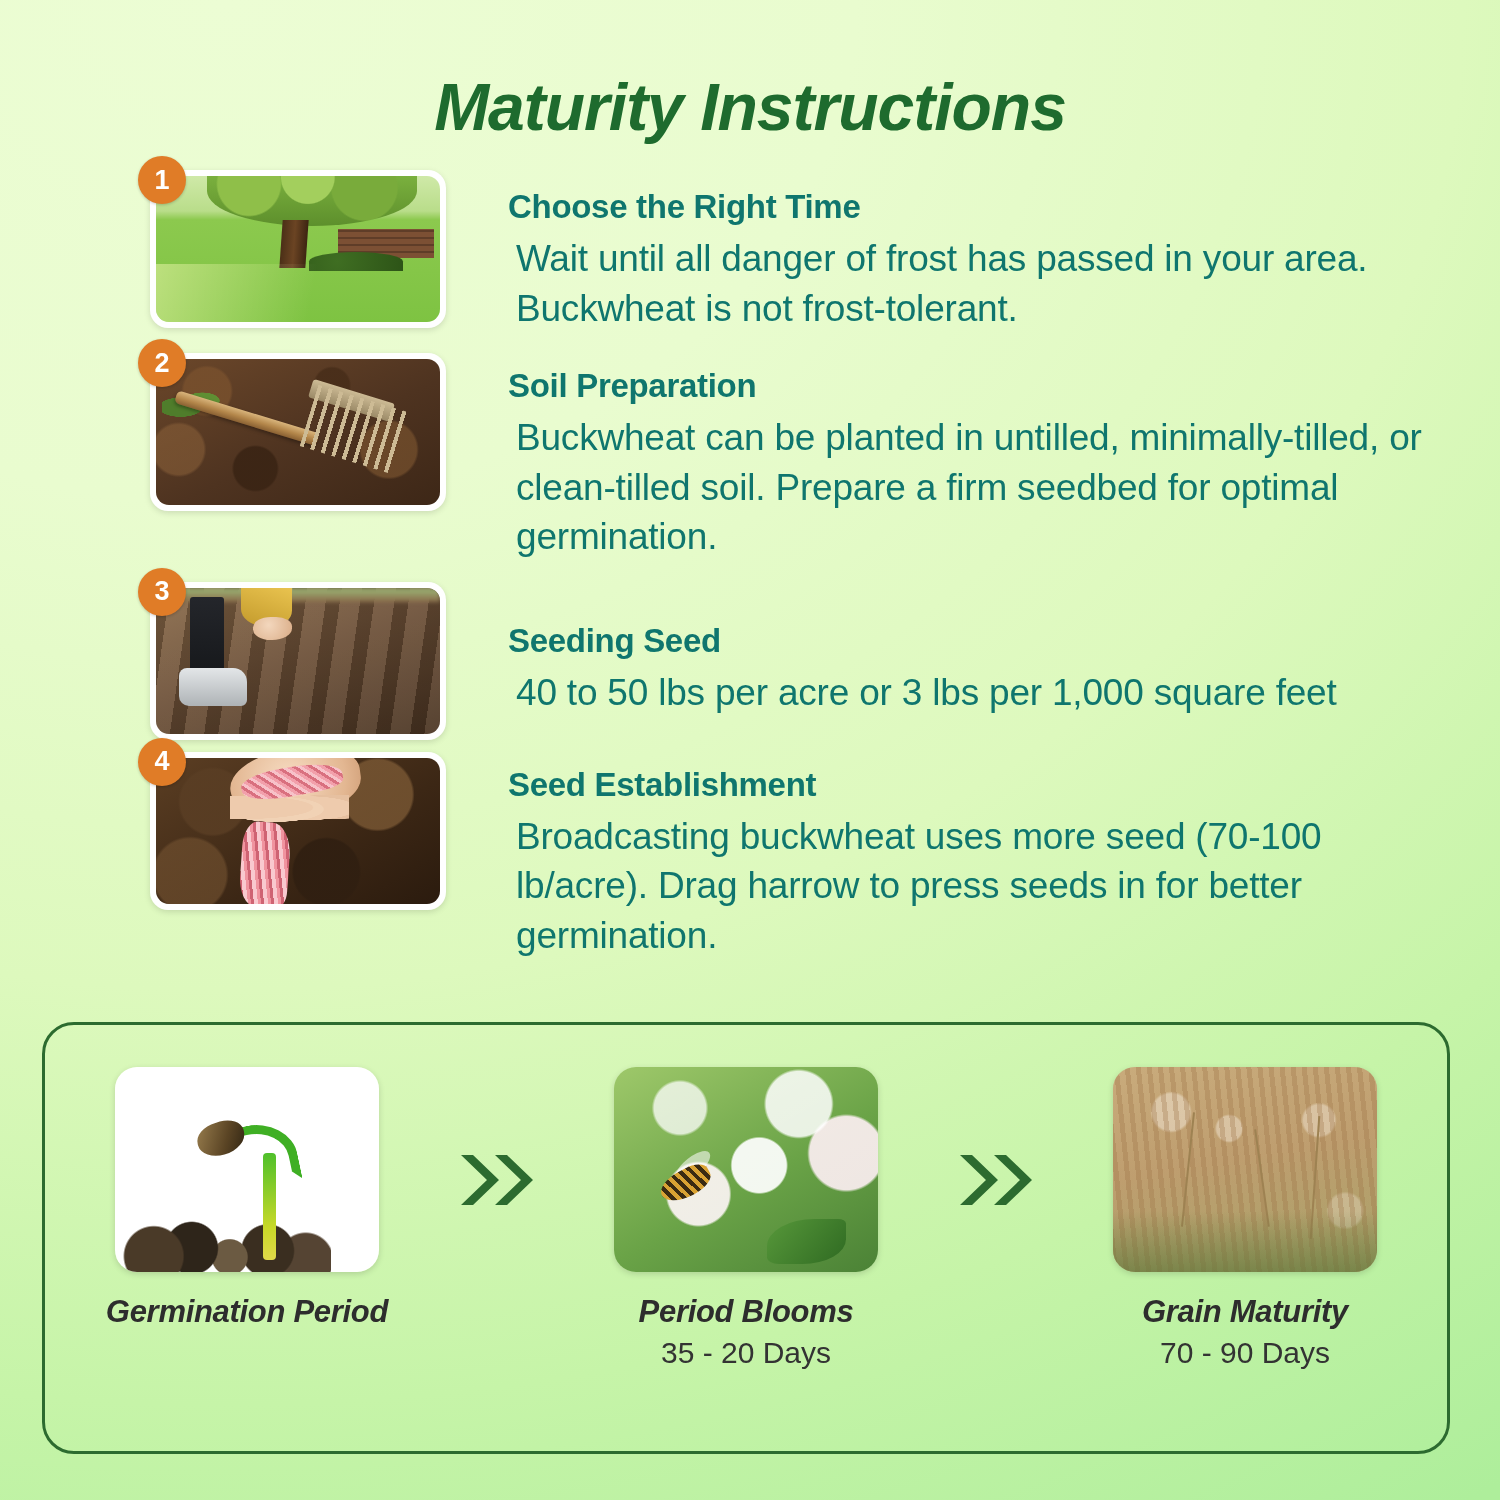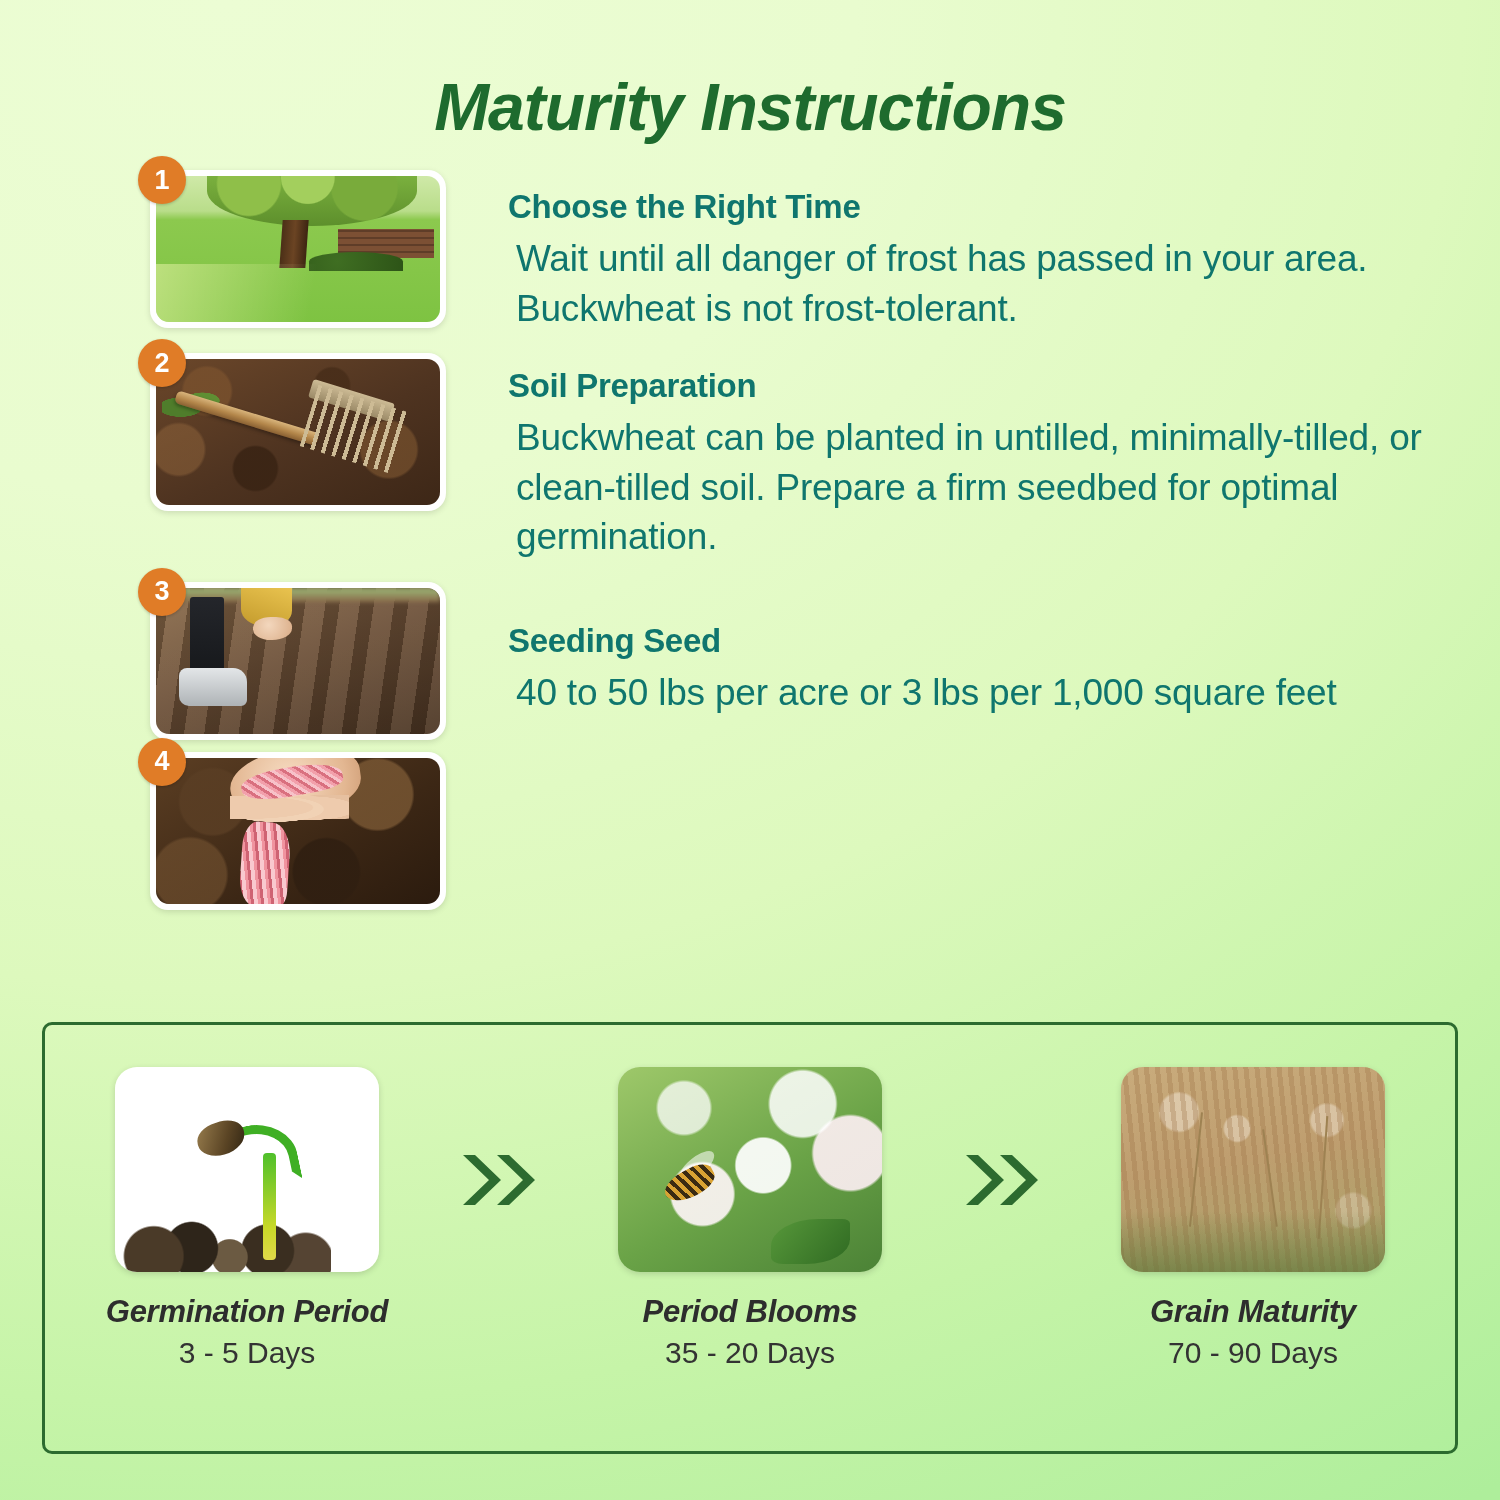--- a/index.html
+++ b/index.html
@@ -99,26 +99,26 @@
   
   .step-1 .step-text { padding-top: 18px; }
   .step-2 .step-text { padding-top: 14px; }
   .step-3 .step-text { padding-top: 40px; }
   .step-4 .step-text { padding-top: 14px; }
 
   
   .timeline {
     position: absolute;
     left: 42px;
-    right: 42px;
+    right: 50px;
     top: 1022px;
     height: 432px;
     box-sizing: border-box;
     border: 3px solid #2c6b2f;
-    border-radius: 10px;
+    border-radius: 32px;
     display: flex;
     align-items: flex-start;
     justify-content: space-between;
     padding: 42px 52px 0 52px;
   }
   .tl-item {
     width: 300px;
     text-align: center;
     flex: 0 0 auto;
   }
@@ -456,37 +456,40 @@
         <div class="thumb-inner">
           <div class="ph ph-seedhand">
             <div class="palm"></div>
               <div class="fingers"></div>
             <div class="pile"></div>
               <div class="stream"></div>
           </div>
         </div>
       </div>
     </div>
+    <div class="step-text">
+      <p class="step-title">Seed Establishment</p>
+      <p class="step-body">Broadcasting buckwheat uses more seed (70-100 lb/acre). Drag harrow to press seeds in for better germination.</p>
+    </div>
   </div>
 
 </div>
 
 <div class="timeline">
 
   <div class="tl-item">
     <div class="tl-img">
       <div class="ph ph-sprout">
         <div class="soil"></div>
           <div class="stem"></div>
         <div class="crook"></div>
           <div class="husk"></div>
       </div>
     </div>
     <div class="tl-label">Germination Period</div>
-    <div class="tl-value">3 - 5 Days</div>
   </div>
 
   <div class="tl-arrow">
     <svg width="80" height="62" viewBox="0 0 80 62" aria-hidden="true">
       <path d="M4 6 L30 31 L4 56 L16 56 L42 31 L16 6 Z" fill="#2c6b2f"></path>
       <path d="M38 6 L64 31 L38 56 L50 56 L76 31 L50 6 Z" fill="#2c6b2f"></path>
     </svg>
   </div>
 
   <div class="tl-item">

